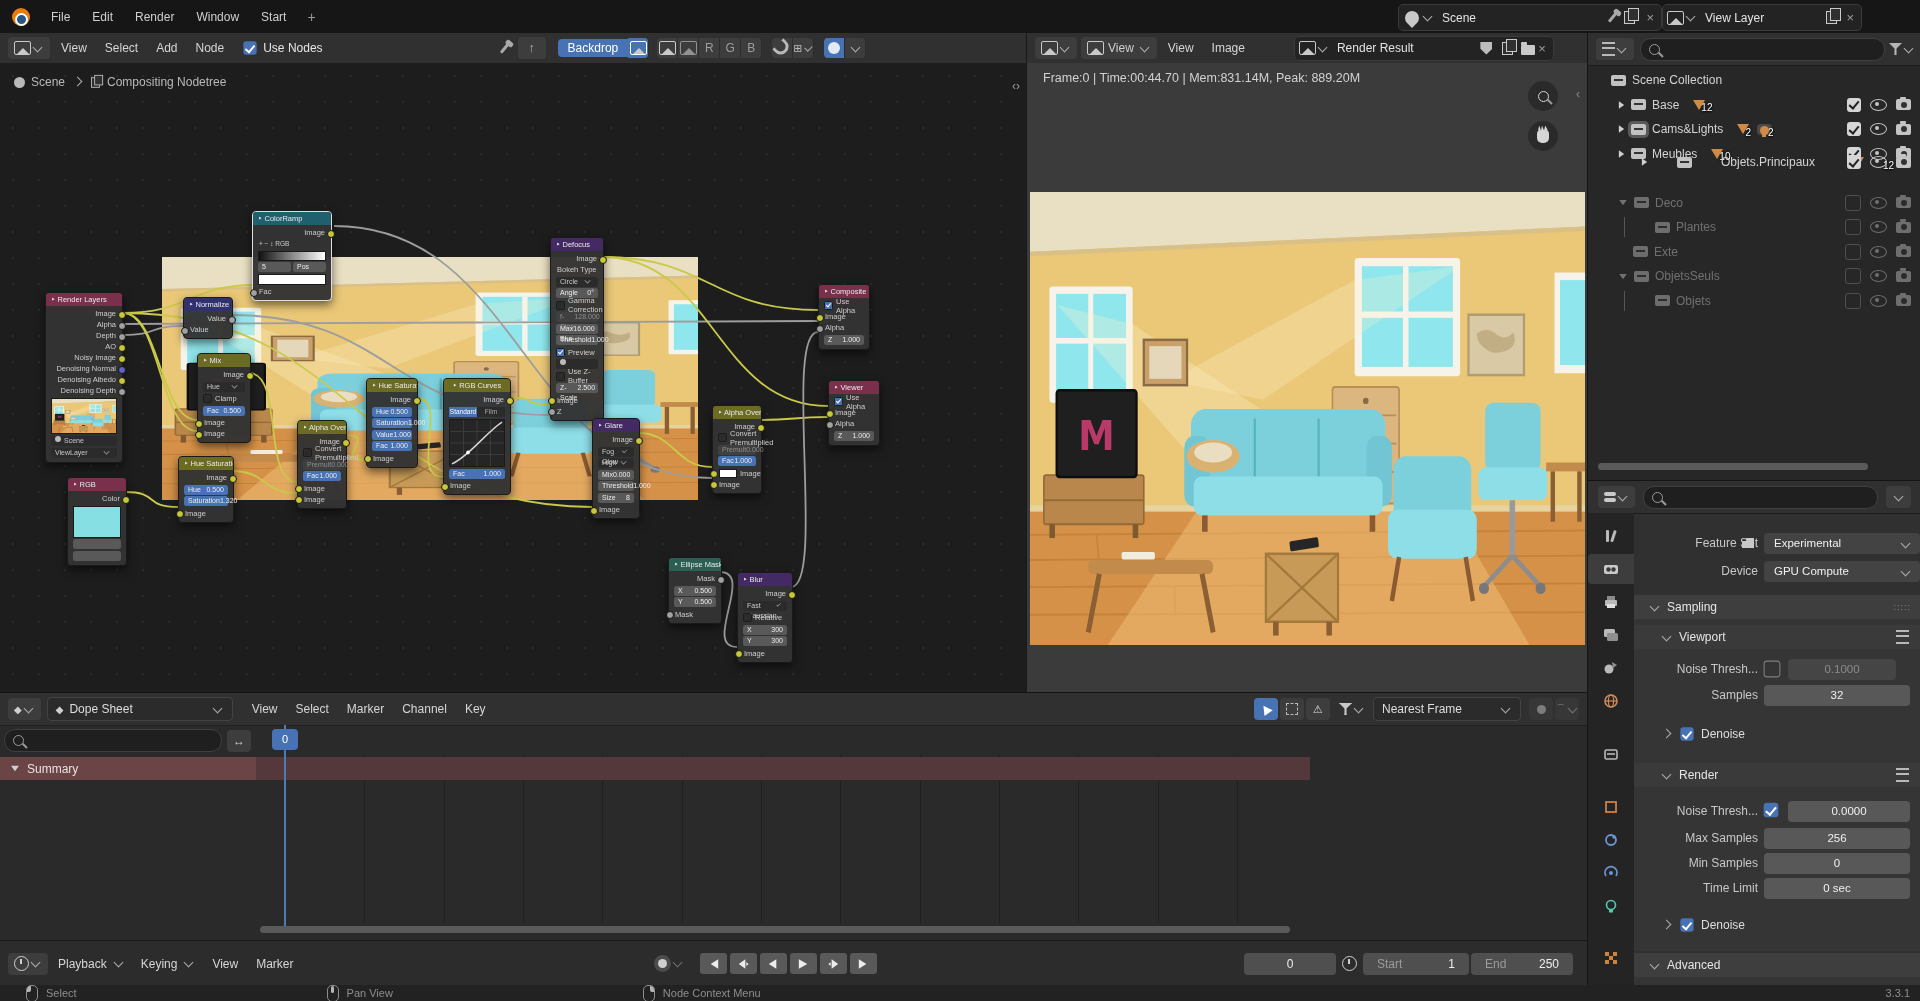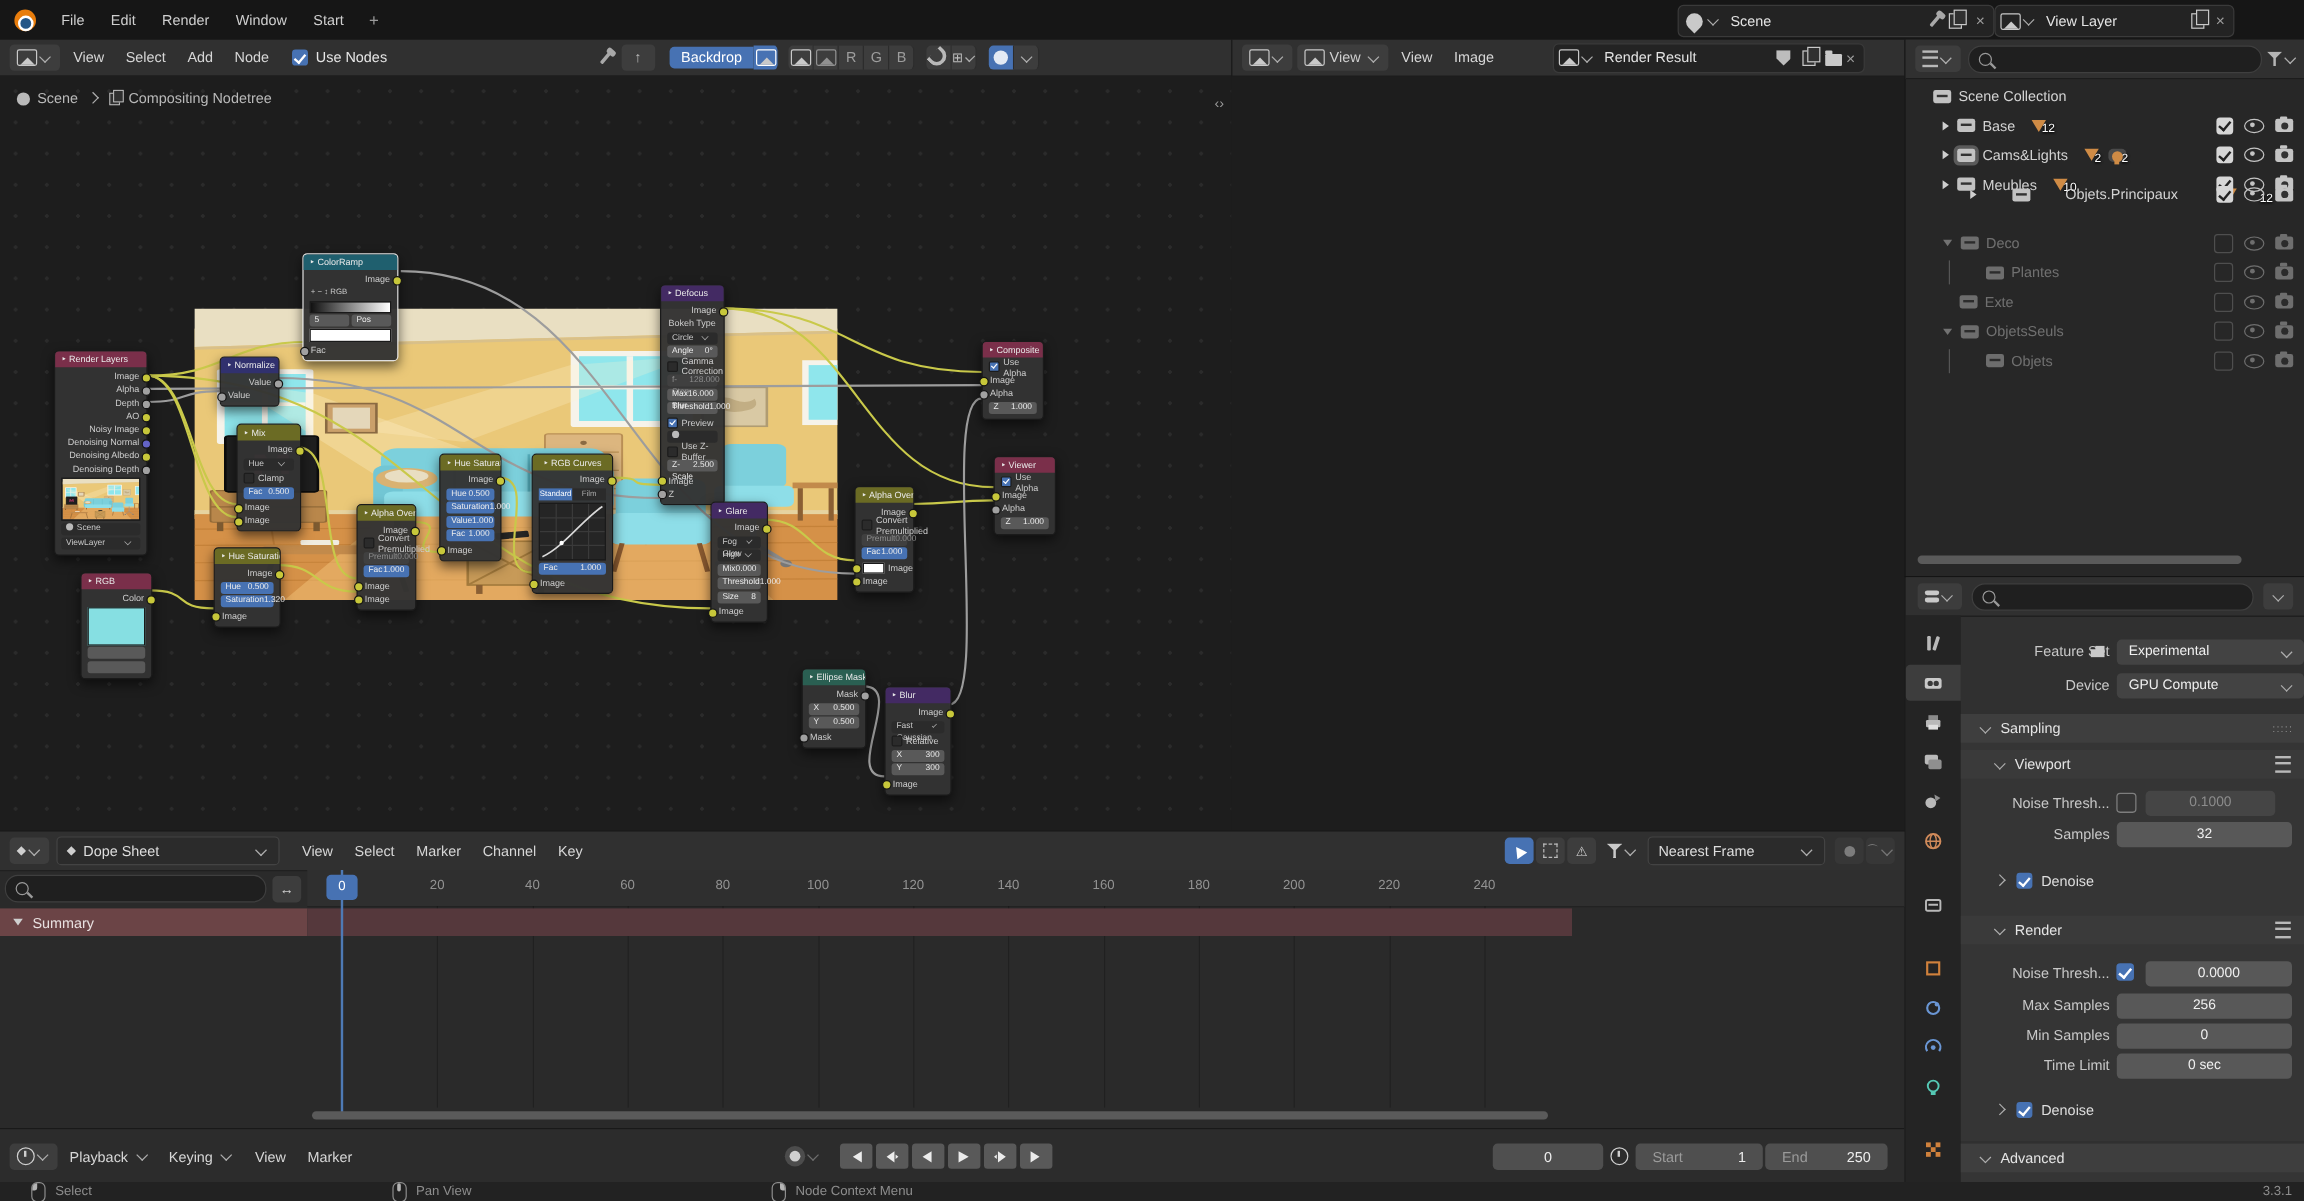--- a/index.html
+++ b/index.html
@@ -705,20 +705,35 @@
     <div class="abs flex" style="left:14px;top:12px;gap:6px;color:#b9b9b9">
       <span style="width:11px;height:11px;border-radius:50%;background:#b9b9b9;display:inline-block"></span>
       <span>Scene</span>
       <span class="i-chv" style="transform:rotate(-45deg)"></span>
       <span class="i-copy" style="transform:scale(.8)"></span>
       <span>Compositing Nodetree</span>
     </div>
     <div class="abs" style="right:6px;top:16px;color:#9a9a9a">‹›</div>
   </div>
 
+  <div id="image-area" class="abs">
+    <div class="abs" style="left:16px;top:8px;color:#d2d2d2;font-size:12.5px">Frame:0 | Time:00:44.70 | Mem:831.14M, Peak: 889.20M</div>
+    <div class="abs" style="left:3px;top:129px;width:555px;height:453px">
+      <svg class="room" viewBox="0 0 1000 720" preserveAspectRatio="none">
+          <use href="#roomscene"></use>
+        </svg>
+    </div>
+    <div class="gizmo" style="right:30px;top:18px">
+      <span class="i-mag" style="border-color:#d6d6d6"></span>
+    </div>
+    <div class="gizmo" style="right:30px;top:58px">
+        <span class="i-hand"></span>
+      </div>
+    <div class="abs" style="right:8px;top:24px;color:#8a8a8a">‹</div>
+  </div>
 
   <div id="outliner" class="abs">
     <div class="flex" style="height:32px;border-bottom:1px solid #1c1c1c;background:#303030;padding:0 6px;gap:4px">
       <div class="hbtn">
           <span class="i-list"></span>
           <span class="i-chv"></span>
         </div>
       <div class="searchbox" style="flex:1">
           <span class="i-mag"></span>
         </div>
@@ -1043,34 +1058,20 @@
         </div>
     </div>
     <div class="flex abs" style="left:4px;top:36px;gap:3px">
       <div class="searchbox" style="width:200px">
           <span class="i-mag"></span>
         </div>
       <div class="hbtn">
           <span style="color:#ccc">↔</span>
         </div>
     </div>
-    <div id="ds-ruler">
-        <span class="tick-num" style="left: 108.334px;">20</span>
-        <span class="tick-num" style="left: 187.668px;">40</span>
-        <span class="tick-num" style="left: 267.002px;">60</span>
-        <span class="tick-num" style="left: 346.336px;">80</span>
-        <span class="tick-num" style="left: 425.67px;">100</span>
-        <span class="tick-num" style="left: 505.004px;">120</span>
-        <span class="tick-num" style="left: 584.338px;">140</span>
-        <span class="tick-num" style="left: 663.672px;">160</span>
-        <span class="tick-num" style="left: 743.006px;">180</span>
-        <span class="tick-num" style="left: 822.34px;">200</span>
-        <span class="tick-num" style="left: 901.674px;">220</span>
-        <span class="tick-num" style="left: 981.008px;">240</span>
-      </div>
     <div id="ds-grid" style="position: absolute; inset: 0px; pointer-events: none;">
         <div class="gridline" style="left: 285px;"></div>
         <div class="gridline" style="left: 364.334px;"></div>
         <div class="gridline" style="left: 443.668px;"></div>
         <div class="gridline" style="left: 523.002px;"></div>
         <div class="gridline" style="left: 602.336px;"></div>
         <div class="gridline" style="left: 681.67px;"></div>
         <div class="gridline" style="left: 761.004px;"></div>
         <div class="gridline" style="left: 840.338px;"></div>
         <div class="gridline" style="left: 919.672px;"></div>

